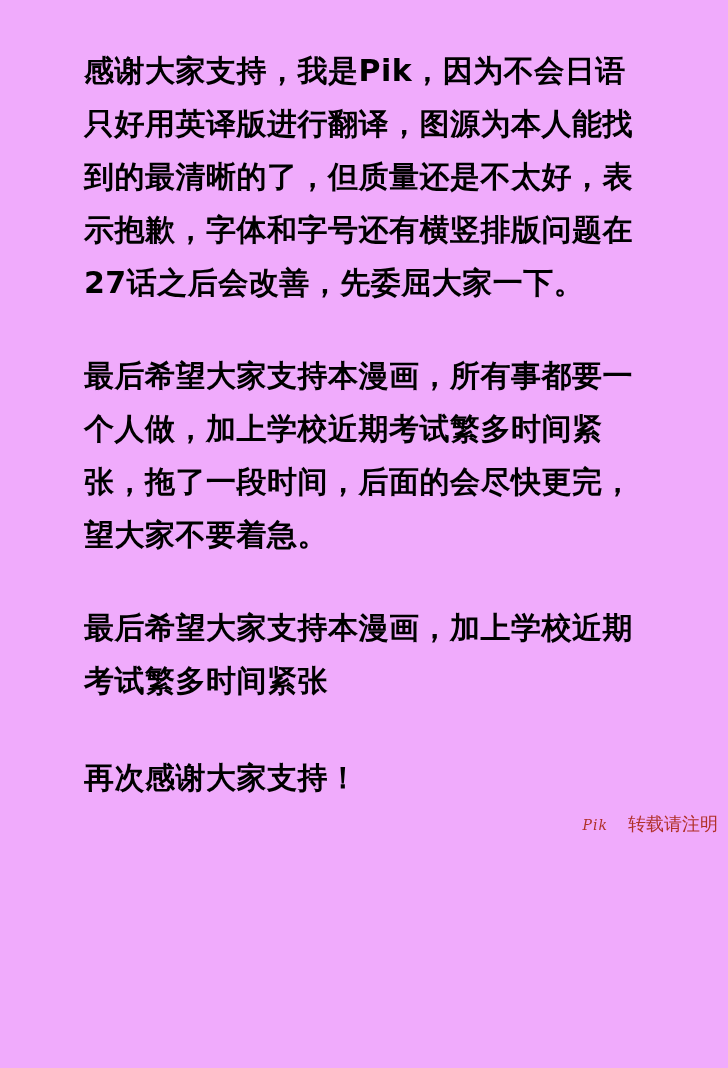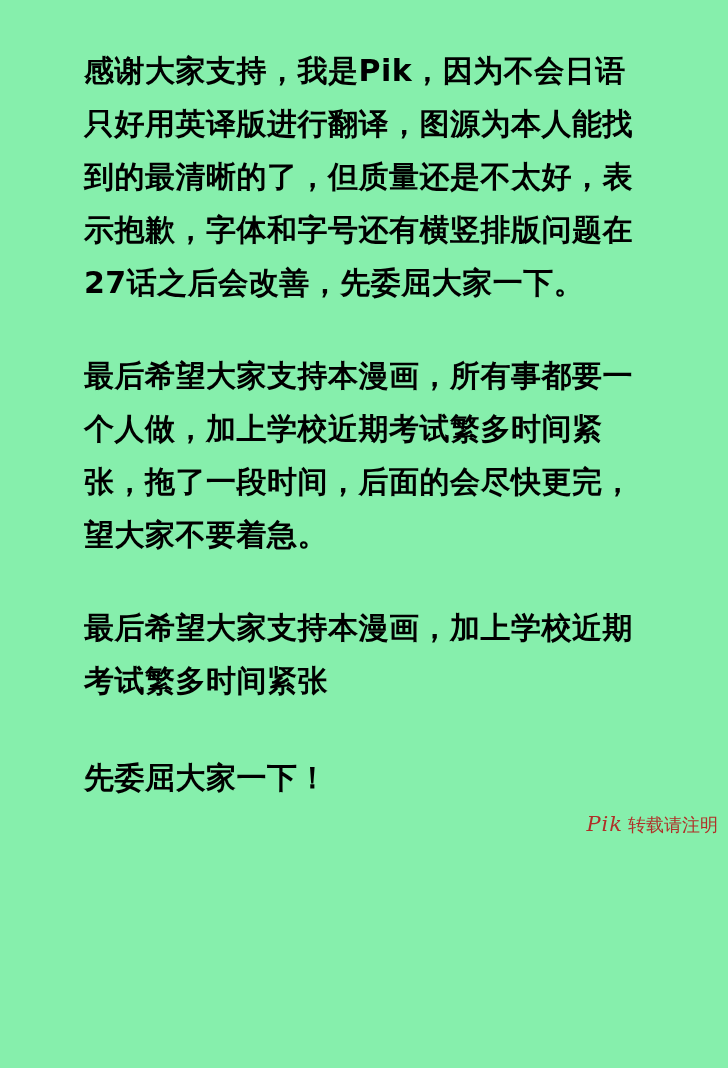--- a/index.html
+++ b/index.html
@@ -10,21 +10,21 @@
   body {
     width: 728px;
     height: 1068px;
     position: relative;
     font-family: "DejaVu Sans", "Liberation Sans", sans-serif;
     overflow: hidden;
   }
   .page {
     position: absolute;
     inset: 0;
-    background: #86efac;
+    background: #f0abfc;
   }
   .note-block {
     position: absolute;
     left: 84px;
     top: 44px;
     width: 552px;
   }
   .para {
     color: #000000;
     font-weight: 700;
@@ -45,38 +45,38 @@
     position: absolute;
     right: 10px;
     top: 812px;
     font-size: 19px;
     white-space: nowrap;
   }
   .sig-name {
     font-family: "DejaVu Serif", "Liberation Serif", serif;
     font-style: italic;
     color: #b03028;
-    font-size: 21px;
+    font-size: 14px;
     letter-spacing: 1px;
   }
   .sig-text {
     color: #b03028;
     font-size: 18px;
-    margin-left: 5px;
+    margin-left: 20px;
   }
 </style>
 </head>
 <body>
 
 <div class="page">
 
   <div class="note-block">
     <p class="para para-1">感谢大家支持，我是Pik，因为不会日语只好用英译版进行翻译，图源为本人能找到的最清晰的了，但质量还是不太好，表示抱歉，字体和字号还有横竖排版问题在27话之后会改善，先委屈大家一下。</p>
     <p class="para para-2">最后希望大家支持本漫画，所有事都要一个人做，加上学校近期考试繁多时间紧张，拖了一段时间，后面的会尽快更完，望大家不要着急。</p>
     <p class="para para-3">最后希望大家支持本漫画，加上学校近期考试繁多时间紧张</p>
-    <p class="para para-4">先委屈大家一下！</p>
+    <p class="para para-4">再次感谢大家支持！</p>
   </div>
 
   <div class="signature">
     <span class="sig-name">Pik</span><span class="sig-text">转载请注明</span>
   </div>
 
 </div>
 
 </body></html>

